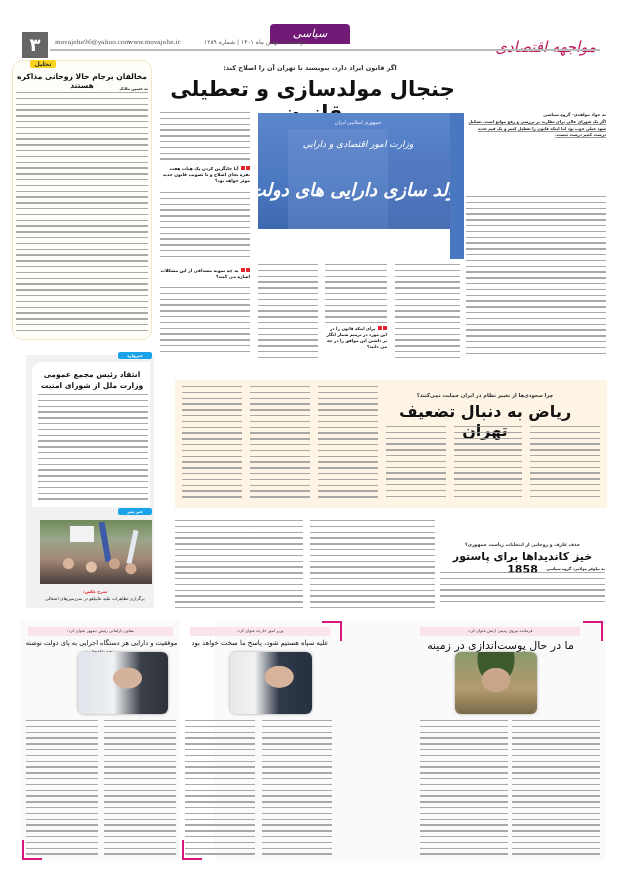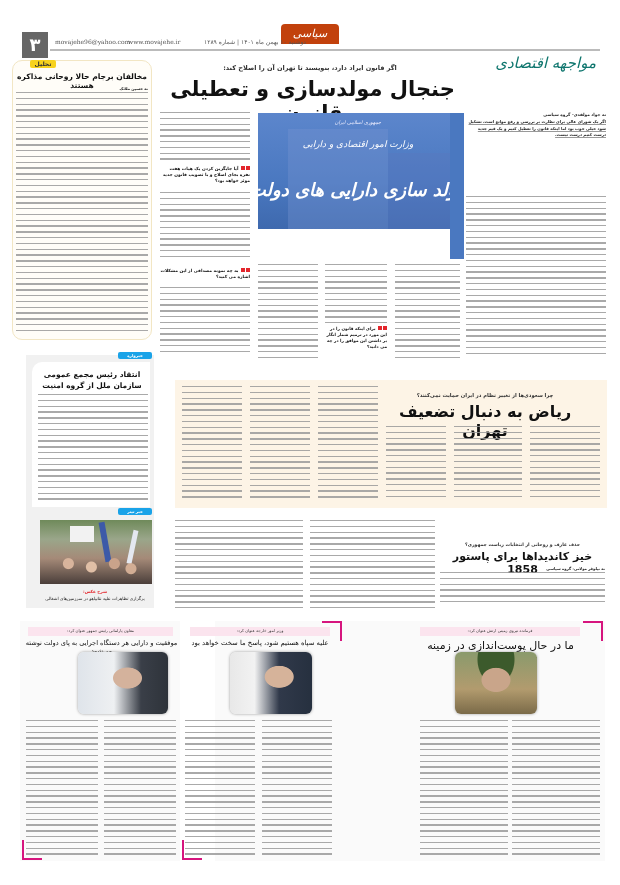--- a/index.html
+++ b/index.html
@@ -1,19 +1,19 @@
 <!DOCTYPE html>
 <html><head>
 <meta charset="utf-8">
 <style>
 *{box-sizing:border-box;margin:0;padding:0}
 body{width:620px;height:885px;background:#fff;font-family:"DejaVu Sans",sans-serif;position:relative;overflow:hidden;direction:rtl;color:#222}
 .abs{position:absolute}
-.hdr-logo{right:24px;top:54px;font-family:"DejaVu Serif",serif;font-size:15px;font-style:italic;color:#0f766e}
-.hdr-cat{left:50%;transform:translateX(-50%);top:24px;width:58px;height:20px;background:#c2410c;border-radius:4px 4px 0 0;color:#fff;font-size:11px;text-align:center;line-height:20px;font-style:italic}
+.hdr-logo{right:24px;top:38px;font-family:"DejaVu Serif",serif;font-size:15px;font-style:italic;color:#be185d}
+.hdr-cat{left:50%;transform:translateX(-50%);top:24px;width:80px;height:20px;background:#701a75;border-radius:4px 4px 0 0;color:#fff;font-size:11px;text-align:center;line-height:20px;font-style:italic}
 .hdr-line{left:50px;right:20px;top:49px;height:2px;background:#bbb}
 .hdr-meta{top:38px;font-size:6px;color:#555;direction:ltr;font-family:"DejaVu Serif",serif}
 .pagenum{left:22px;top:32px;width:26px;height:26px;background:#666;color:#fff;font-size:18px;font-weight:bold;text-align:center;line-height:26px}
 .txtlines{background:repeating-linear-gradient(to bottom,#9a9a9a 0,#9a9a9a 1.4px,transparent 1.4px,transparent 5.8px);opacity:.85}
 .tag{font-size:6px;font-weight:bold;color:#fff;text-align:center;border-radius:2px}
 .ylw{background:#f7d21e;color:#333}
 .blue{background:#1aa3e8}
 .card{background:#f1f1f1}
 .peach{background:#fdf4e6}
 .pinkbar{background:#fbe4ee;font-size:4px;color:#333;text-align:center;line-height:8px}
@@ -62,21 +62,21 @@
 
 <div class="abs" style="left:12px;top:60px;width:140px;height:280px;border:1px solid #f2e6c4;border-radius:10px;background:#fffdf8"></div>
 <div class="abs tag ylw" style="left:30px;top:60px;width:26px;height:8px;line-height:8px">تحلیل</div>
 <div class="abs title" style="left:14px;width:136px;top:72px;font-size:7.6px">مخالفان برجام حالا روحانی مذاکره هستند</div>
 <div class="abs" style="left:16px;width:132px;top:86px;font-size:3.8px;font-weight:bold;color:#222">نه حسین ملائک</div>
 <div class="abs txtlines" style="left:16px;top:92px;width:132px;height:244px"></div>
 
 <div class="abs card" style="left:26px;top:355px;width:128px;height:155px"></div>
 <div class="abs tag blue" style="left:118px;top:352px;width:34px;height:7px;line-height:7px;font-size:4px">خبرواره</div>
 <div class="abs" style="left:32px;top:362px;width:118px;height:145px;background:#fff;border-radius:10px 0 0 0"></div>
-<div class="abs title" style="left:36px;width:112px;top:369px;font-size:7.5px;line-height:11px">انتقاد رئیس مجمع عمومی سازمان ملل از گروه امنیت</div>
+<div class="abs title" style="left:36px;width:112px;top:369px;font-size:7.5px;line-height:11px">انتقاد رئیس مجمع عمومی وزارت ملل از شورای امنیت</div>
 <div class="abs txtlines" style="left:38px;top:394px;width:110px;height:110px"></div>
 
 <div class="abs card" style="left:26px;top:510px;width:128px;height:98px"></div>
 <div class="abs tag blue" style="left:118px;top:508px;width:34px;height:7px;line-height:7px;font-size:4px">خبر تیتر</div>
 <div class="abs" style="left:40px;top:520px;width:112px;height:64px;background:linear-gradient(180deg,#6f8a5a 0%,#9aa68a 30%,#a58a78 60%,#4a3e3a 100%);overflow:hidden">
   <div class="abs" style="left:30px;top:6px;width:24px;height:16px;background:#f2f2f2"></div>
   <div class="abs" style="left:62px;top:2px;width:6px;height:40px;background:#3c5aa8;transform:rotate(-10deg)"></div>
   <div class="abs" style="left:90px;top:10px;width:5px;height:34px;background:#e4e8f0;transform:rotate(12deg)"></div>
   <div class="abs" style="left:10px;top:30px;width:92px;height:34px;background:radial-gradient(circle at 20% 40%,#d8b49c 0 5px,transparent 6px),radial-gradient(circle at 45% 50%,#e0bfa6 0 5px,transparent 6px),radial-gradient(circle at 70% 40%,#caa38a 0 5px,transparent 6px),radial-gradient(circle at 88% 55%,#d2ad94 0 5px,transparent 6px)"></div>
 </div>

